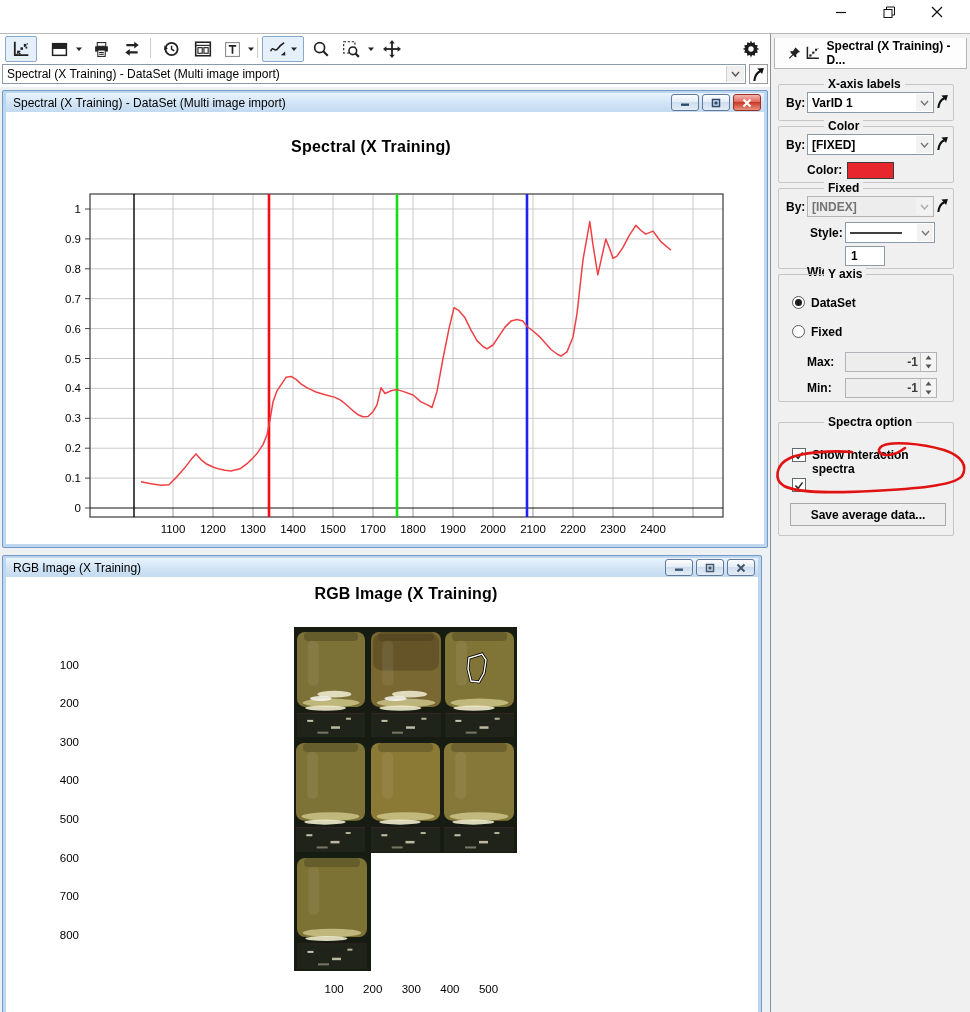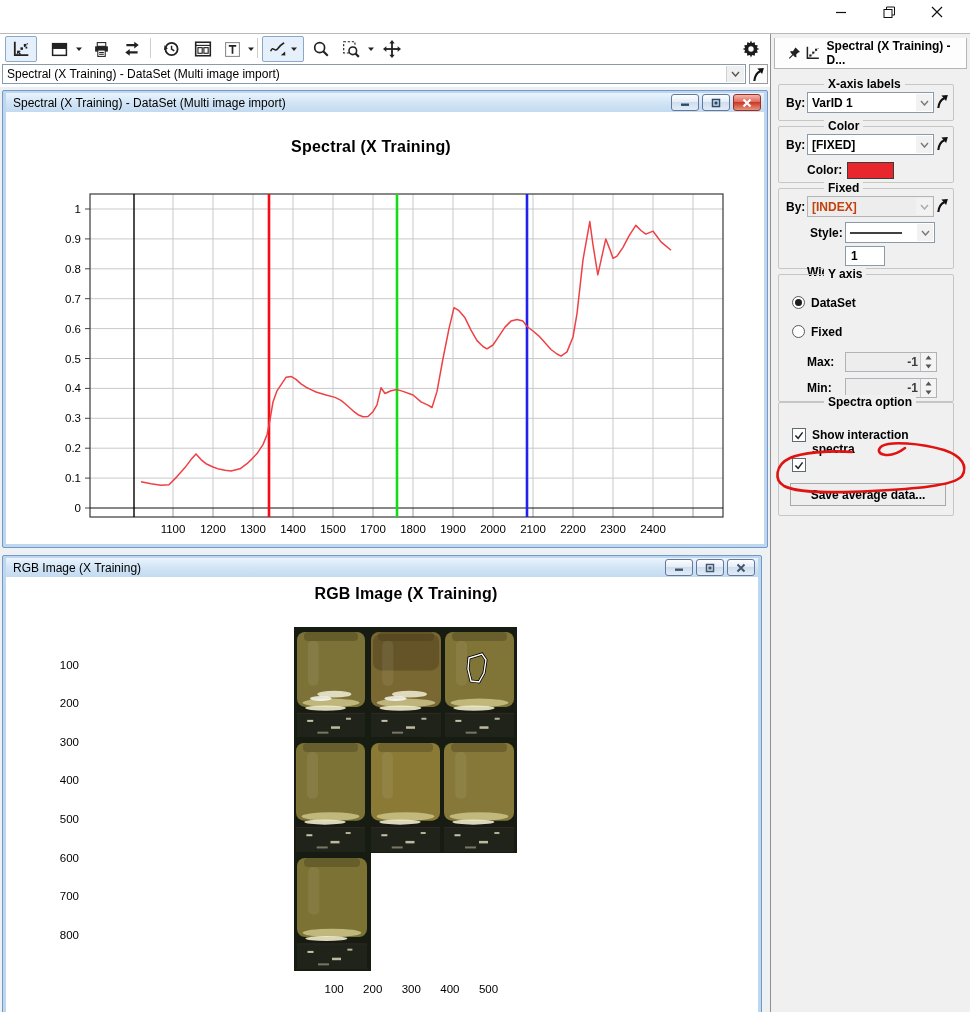--- a/index.html
+++ b/index.html
@@ -41,21 +41,21 @@
   .panel{position:absolute;left:771px;top:34px;width:199px;height:978px;background:#f0f0f0;box-sizing:border-box;font-weight:bold;}
   .panel-header{position:absolute;left:3px;top:4px;width:193px;height:31px;background:#fdfdfd;
         border:1px solid #b5b5b5;border-top:none;display:flex;align-items:center;font-size:12px;box-sizing:border-box;}
   .group{position:absolute;left:7px;width:176px;border:1px solid #c6c6c6;border-radius:2px;box-sizing:border-box;}
   .legend{position:absolute;left:5px;top:-8px;background:#f0f0f0;padding:0 4px;font-size:12px;margin-left:40px;}
   .plabel{position:absolute;font-size:12px;}
   .pcombo{position:absolute;height:21px;border:1px solid #8a9aa9;background:#fff;font-size:12px;
           display:flex;align-items:center;padding-left:4px;box-sizing:border-box;}
   .pcombo .chev{position:absolute;right:1px;top:1px;bottom:1px;width:16px;background:#f2f2f2;
           display:flex;align-items:center;justify-content:center;}
-  .pcombo.disabled{background:#ededed;color:#c2410c;border-color:#b4b4b4;}
+  .pcombo.disabled{background:#ededed;color:#737373;border-color:#b4b4b4;}
   .swatch{position:absolute;border:1px solid #3c3c3c;}
   .tinput{position:absolute;height:20px;border:1px solid #8a9aa9;background:#fff;font-size:12px;
           display:flex;align-items:center;padding-left:5px;box-sizing:border-box;}
   .spin{position:absolute;height:20px;border:1px solid #b0b2b8;background:#ededed;font-size:12px;color:#3c3c3c;
         display:flex;align-items:center;justify-content:flex-end;padding-right:18px;box-sizing:border-box;}
   .spin .arrows{position:absolute;right:0;top:0;bottom:0;width:15px;border-left:1px solid #c4c4c4;
         display:flex;flex-direction:column;align-items:center;justify-content:space-around;background:#f4f4f4;}
   .radio{position:absolute;width:13px;height:13px;border:1px solid #5a5a5a;border-radius:50%;background:#fff;box-sizing:border-box;}
   .radio .dot{position:absolute;left:2px;top:2px;width:7px;height:7px;border-radius:50%;background:#1c1c1c;}
   .cbx{position:absolute;width:14px;height:14px;border:1px solid #5f6a72;background:#fff;box-sizing:border-box;
@@ -599,21 +599,21 @@
           <svg width="7" height="5" viewBox="0 0 7 5">
               <path d="M0.5 4.5L3.5 0.5 6.5 4.5z" fill="#555"></path>
             </svg>
           <svg width="7" height="5" viewBox="0 0 7 5">
               <path d="M0.5 0.5h6L3.5 4.5z" fill="#555"></path>
             </svg>
         </span>
       </div>
     </div>
 
-    <div class="group" style="top:368px;height:114px;padding-left:22px;">
+    <div class="group" style="top:388px;height:114px;padding-left:22px;">
       <span class="legend">Spectra option</span>
       <span class="cbx" style="left:13px;top:25px">
         <svg width="10" height="9" viewBox="0 0 11 10">
             <path d="M1.5 5l3 3.2L9.5 1.5" fill="none" stroke="#222" stroke-width="1.7"></path>
           </svg>
       </span>
       <span class="plabel" style="left:33px;top:25px">Show interaction spectra</span>
       <span class="cbx" style="left:13px;top:55px">
         <svg width="10" height="9" viewBox="0 0 11 10">
             <path d="M1.5 5l3 3.2L9.5 1.5" fill="none" stroke="#222" stroke-width="1.7"></path>

